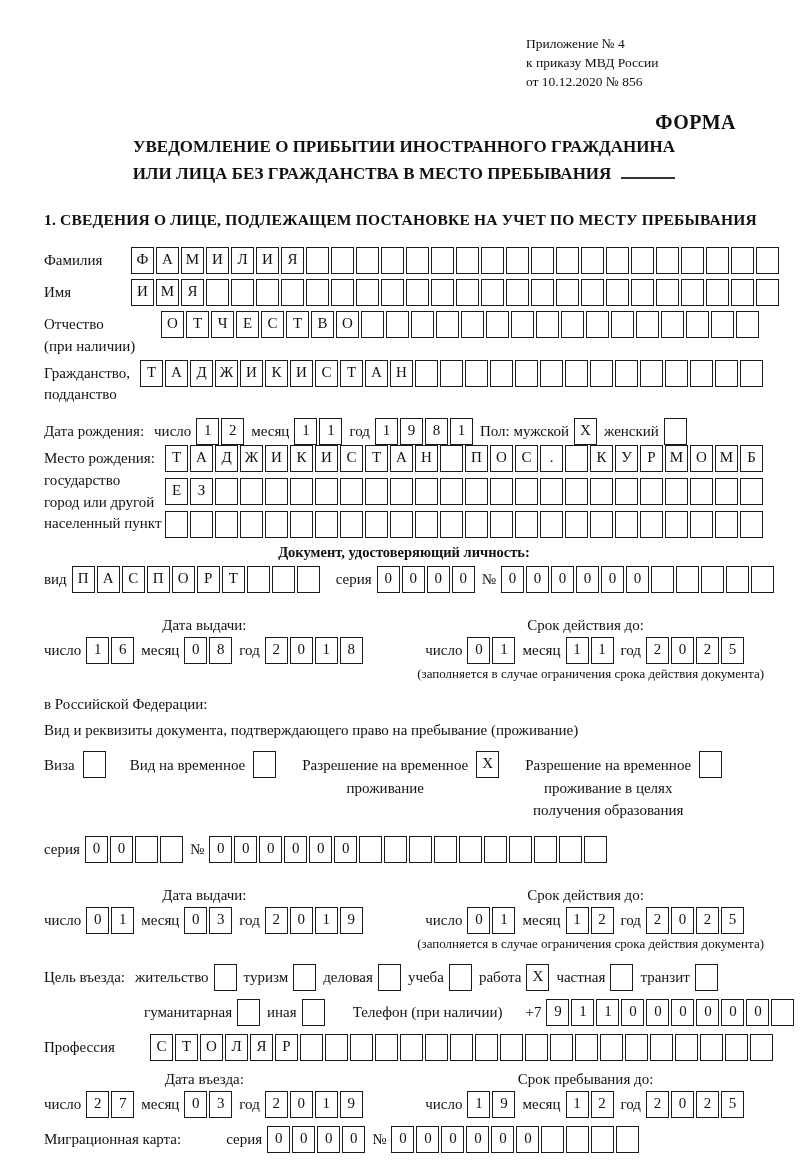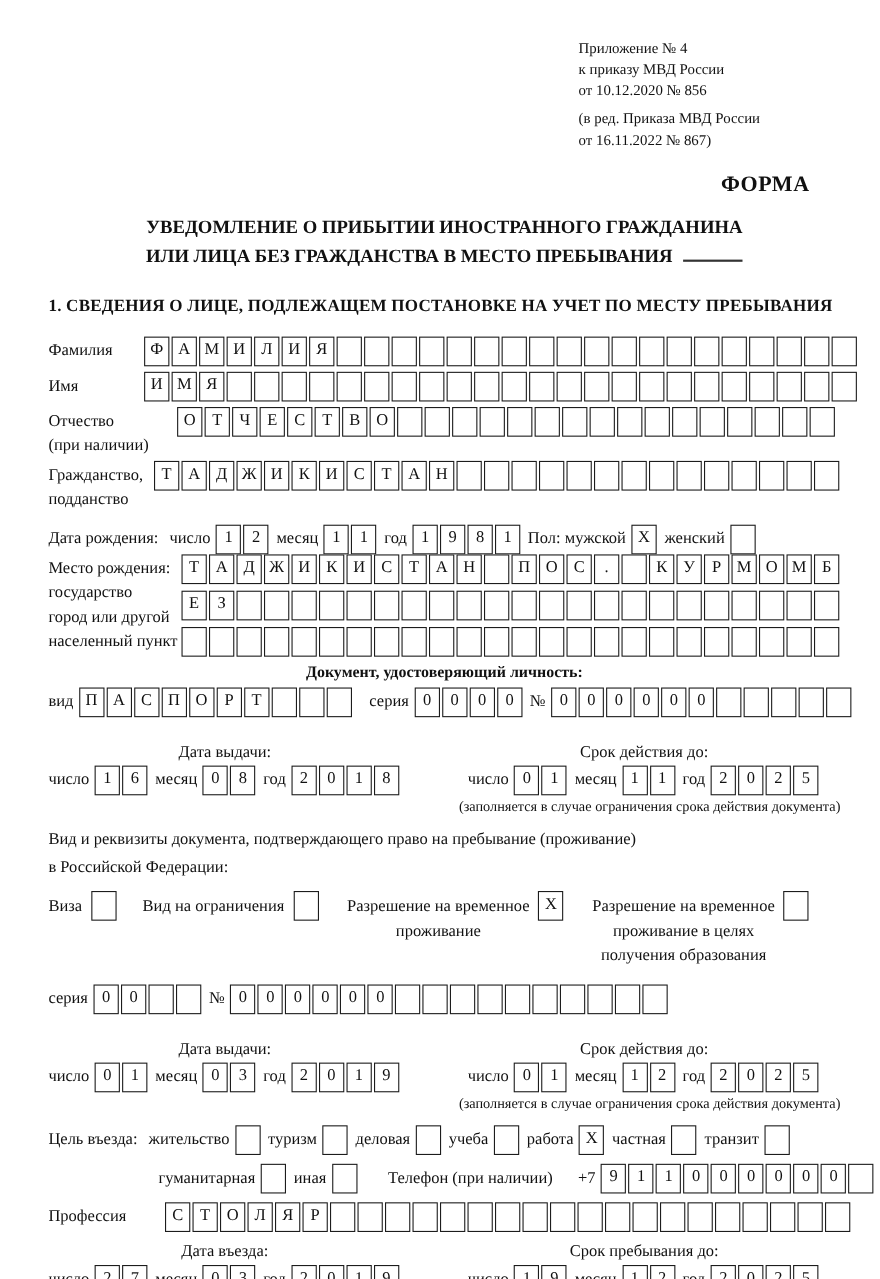--- a/index.html
+++ b/index.html
@@ -3,21 +3,21 @@
 <meta charset="utf-8">
 <style>
   html,body{margin:0;padding:0;background:#ffffff;color:#111;
     font-family:"Liberation Serif","DejaVu Serif",serif;}
   .page{width:800px;height:1163px;box-sizing:border-box;padding:34px 36px 10px 44px;
     background:#fff;overflow:hidden;position:relative;}
   .hdr{margin-left:auto;width:238px;font-size:13.5px;line-height:1.42;}
   .hdr .grp2{margin-top:7px;}
   .forma{margin-top:20px;text-align:right;padding-right:28px;font-weight:bold;
     font-size:20px;letter-spacing:.5px;font-family:Liberation Serif, serif;}
-  .title{margin-top:14px;text-align:center;font-weight:bold;font-size:17px;line-height:1.55;}
+  .title{text-align:center;font-weight:bold;font-size:17px;line-height:1.55;}
   .blank-line{display:inline-block;width:54px;border-bottom:2px solid #333;margin-left:10px;}
   .sec-heading{margin-top:24px;font-weight:bold;font-size:15.5px;letter-spacing:.2px;}
   .row{display:flex;align-items:flex-start;}
   .lbl{font-size:15px;padding-top:5px;flex:none;font-family:Liberation Serif, serif;}
   .lbl2{font-size:15px;line-height:1.45;flex:none;}
   .cells{display:flex;flex:none;}
   .cell{box-sizing:border-box;width:23px;height:27px;border:1.6px solid #1c1c1c;
     margin-right:2px;text-align:center;line-height:23px;font-size:15px;flex:none;
     background:#fff;}
   .sl{font-size:15px;margin:0 5px;white-space:nowrap;align-self:center;}
@@ -36,24 +36,20 @@
 </style>
 </head>
 <body>
 
 <div class="page">
 
   <div class="hdr">
     <div>Приложение № 4</div>
     <div>к приказу МВД России</div>
     <div>от 10.12.2020 № 856</div>
-    <div class="grp2">
-      <div>(в ред. Приказа МВД России</div>
-      <div>от 16.11.2022 № 867)</div>
-    </div>
   </div>
 
   <div class="forma">ФОРМА</div>
 
   <div class="title">
     <div>УВЕДОМЛЕНИЕ О ПРИБЫТИИ ИНОСТРАННОГО ГРАЖДАНИНА</div>
     <div>
       <span>ИЛИ ЛИЦА БЕЗ ГРАЖДАНСТВА В МЕСТО ПРЕБЫВАНИЯ</span><span class="blank-line"></span>
     </div>
   </div>
@@ -390,33 +386,33 @@
             <span class="cell">0</span>
             <span class="cell">2</span>
             <span class="cell">5</span>
           </span>
       </div>
     </div>
   </div>
   <div class="note">(заполняется в случае ограничения срока действия документа)</div>
 
   <div class="intro">
+    <div>в Российской Федерации:</div>
     <div>Вид и реквизиты документа, подтверждающего право на пребывание (проживание)</div>
-    <div>в Российской Федерации:</div>
   </div>
 
   <div class="opts">
     <div class="opt">
       <span class="txt">Виза</span>
       <span class="cells">
           <span class="cell"></span>
         </span>
     </div>
     <div class="opt" style="margin-left:22px">
-      <span class="txt">Вид на ограничения</span>
+      <span class="txt">Вид на временное</span>
       <span class="cells">
           <span class="cell"></span>
         </span>
     </div>
     <div class="opt" style="margin-left:24px">
       <span class="txt">
         <div>Разрешение на временное</div>
         <div>проживание</div>
       </span>
       <span class="cells">

